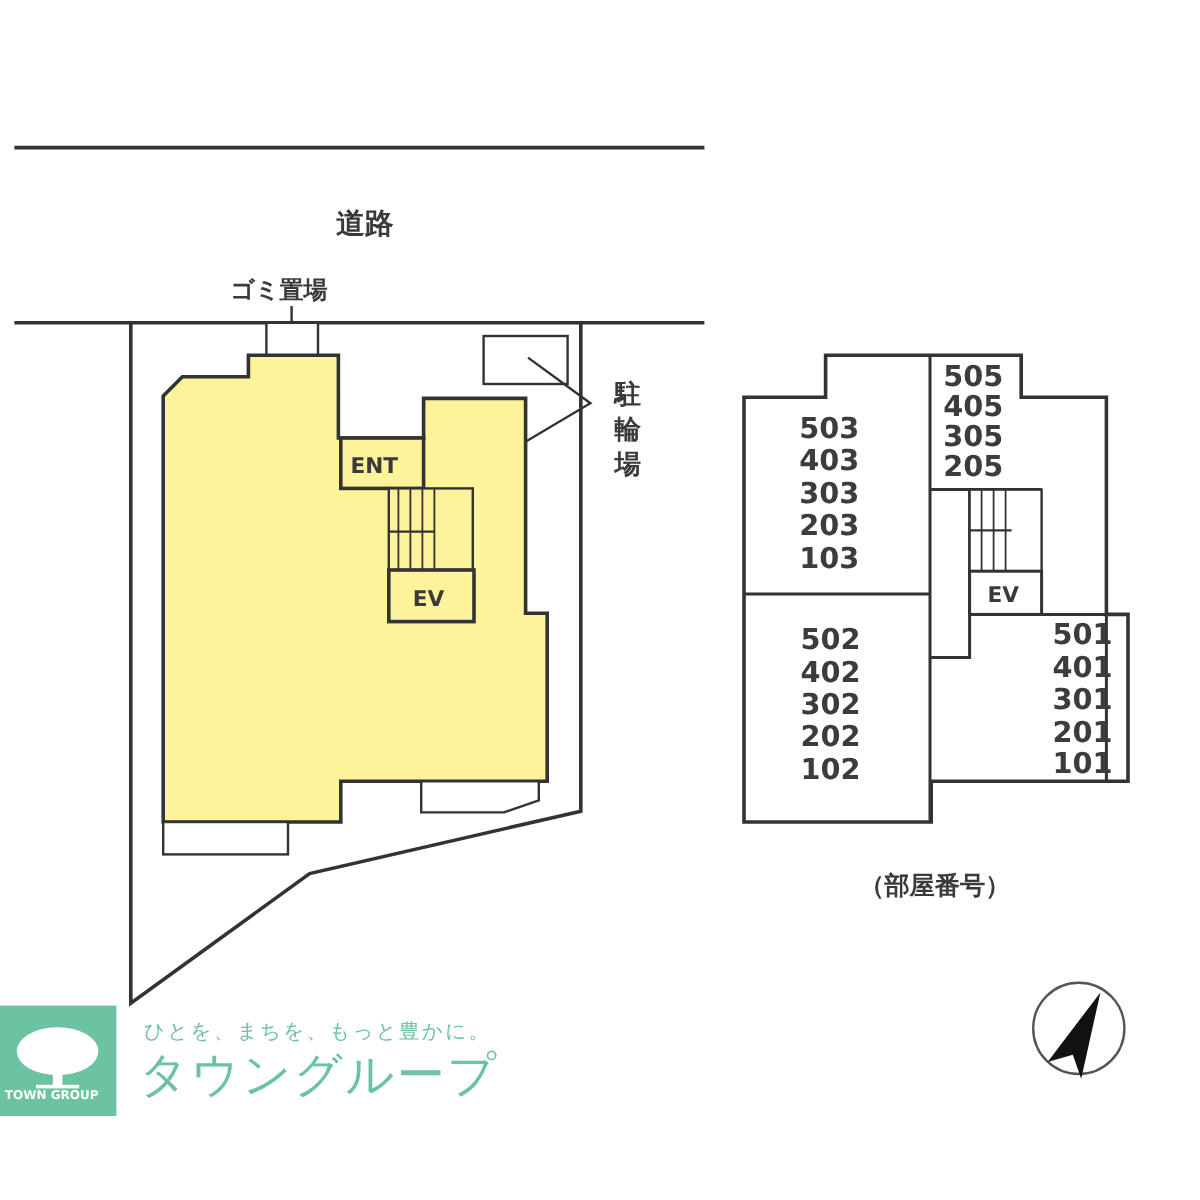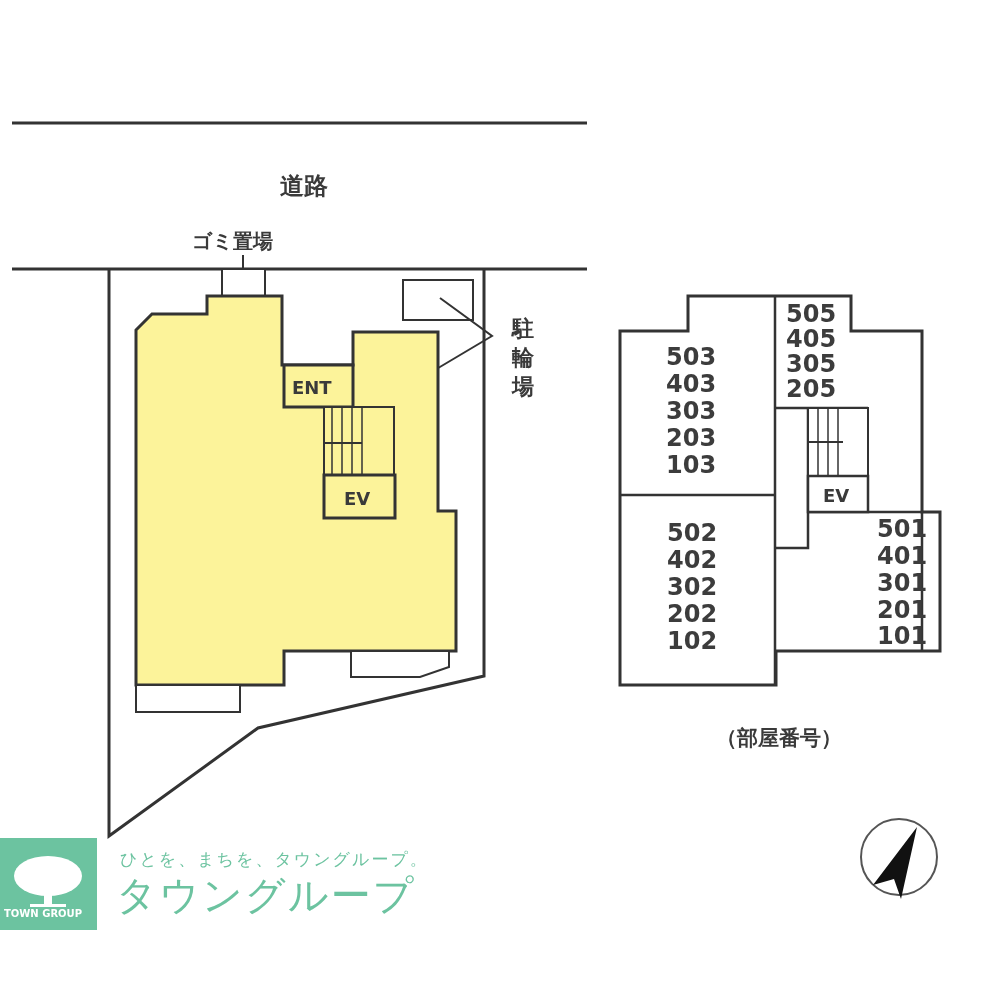--- a/index.html
+++ b/index.html
@@ -102,14 +102,14 @@
 </svg>
 
 <div class="logo-box">
   <svg width="97" height="92" viewBox="0 0 97 92">
     <ellipse cx="48" cy="38" rx="34" ry="20" fill="#ffffff"></ellipse>
     <rect x="44" y="46" width="8" height="22" fill="#ffffff"></rect>
     <rect x="30" y="66" width="36" height="3" fill="#ffffff"></rect>
   </svg>
 </div>
 <div class="logo-en">TOWN GROUP</div>
-<div class="logo-tagline">ひとを、まちを、タウングループ。</div>
+<div class="logo-tagline">ひとを、まちを、もっと豊かに。</div>
 <div class="logo-name">タウングループ</div>
 
 </body></html>

